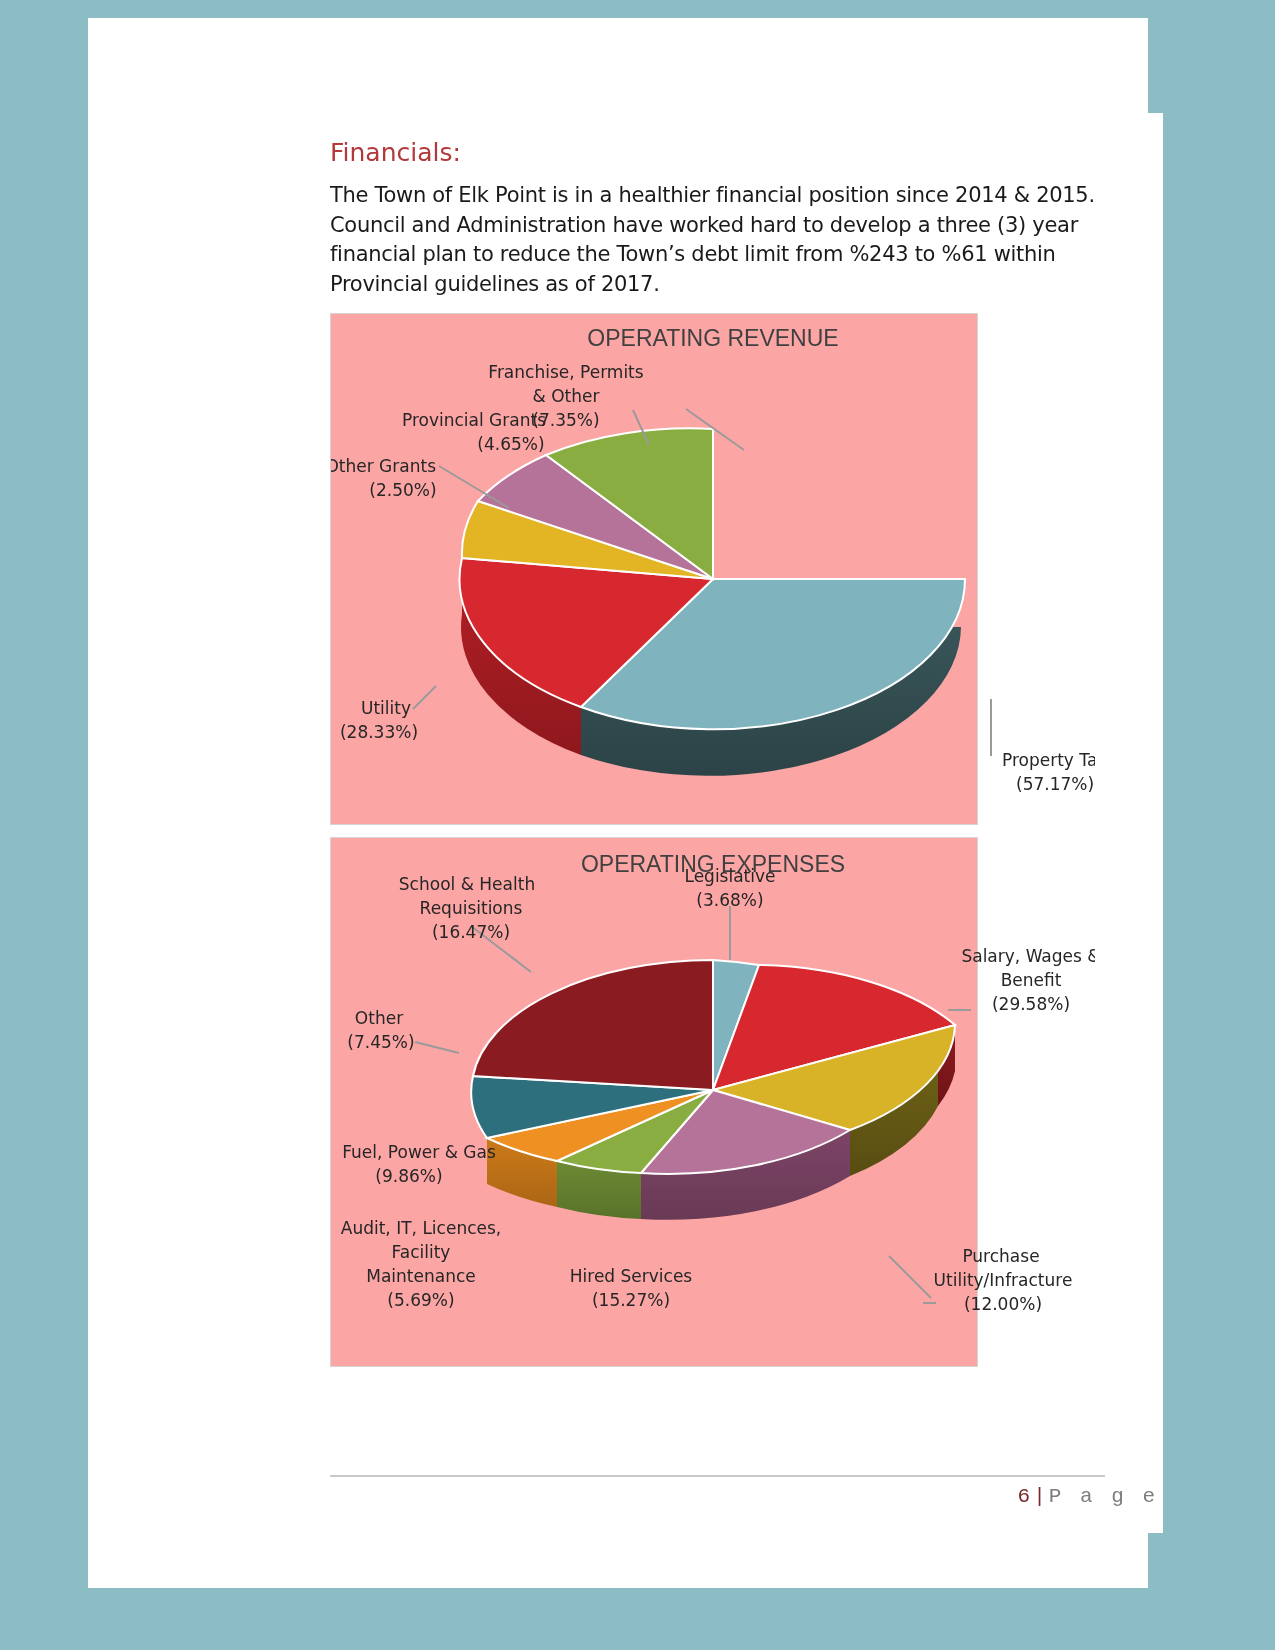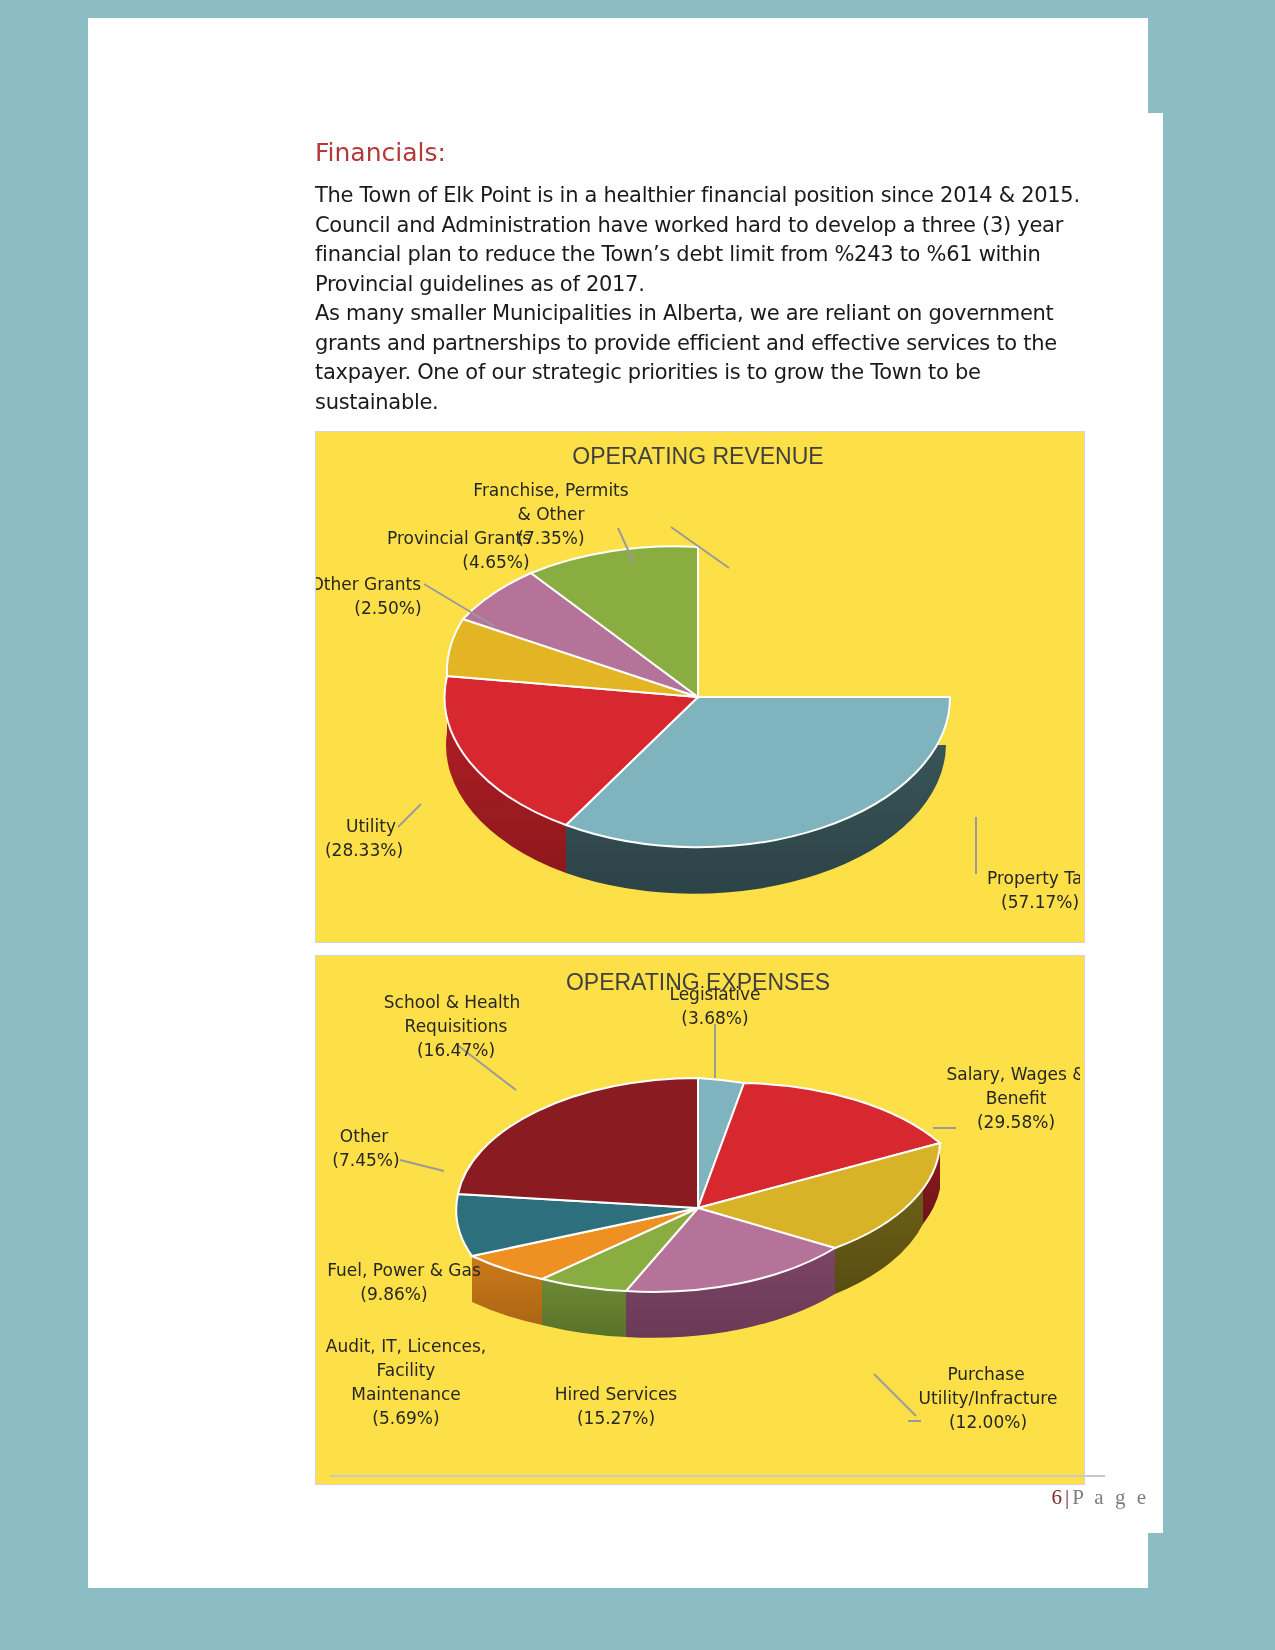--- a/index.html
+++ b/index.html
@@ -11,21 +11,21 @@
   }
   .page-frame{
     position:absolute;left:88px;top:18px;width:1060px;height:1570px;
     background:#ffffff;
   }
   .page-inner{
     position:absolute;left:160px;top:95px;width:915px;height:1420px;
     background:#ffffff;
   }
   .content{
-    position:absolute;left:67px;top:25px;width:775px;
+    position:absolute;left:82px;top:25px;width:775px;
   }
   .heading{
     color:#b3393a;
     font-size:25px;
     font-family:"DejaVu Sans", sans-serif;
     font-weight:400;
     letter-spacing:0px;
     margin:0 0 14px 0;
   }
   .para{
@@ -33,52 +33,51 @@
     line-height:29.5px;
     color:#1a1a1a;
     font-family:"DejaVu Sans", sans-serif;
     margin:0;
     letter-spacing:-0.3px;
   }
   .para + .para{margin-top:0px;}
 
   .chart-box{
     border:1px solid #d4d4d4;
-    background:#fde047;
+    background:#fca5a5;
     position:relative;
-    width:770px;
+    width:648px;
     box-sizing:border-box;
   }
   .chart-svg{display:block;}
   .footer-rule{
     position:absolute;left:82px;top:1362px;width:775px;height:2px;
     background:#c9c9c9;
   }
   .footer{
-    position:absolute;right:14px;top:1372px;
-    font-family:Liberation Serif, serif;
+    position:absolute;right:5px;top:1372px;
+    font-family:Liberation Mono, monospace;
     font-size:21px;
     color:#7d7d7d;
     letter-spacing:3px;
   }
   .footer .pnum{color:#7b2a28;font-weight:400;}
   .footer .bar{color:#7b2a28;}
   text{font-family:"DejaVu Sans", sans-serif;}
 </style>
 </head>
 <body>
 
 <div class="page-frame">
   <div class="page-inner">
     <div class="content">
 
       <div class="heading">Financials:</div>
 
       <p class="para">The Town of Elk Point is in a healthier financial position since 2014 &amp; 2015. Council and Administration have worked hard to develop a three (3) year financial plan to reduce the Town’s debt limit from %243 to %61 within Provincial guidelines as of 2017.</p>
-      <p class="para">As many smaller Municipalities in Alberta, we are reliant on government grants and partnerships to provide efficient and effective services to the taxpayer.  One of our strategic priorities is to grow the Town to be sustainable.</p>
 
       <div class="chart-box" style="margin-top:14px;height:512px;">
         <svg class="chart-svg" width="764" height="510" viewBox="0 0 764 510">
           <defs>
             <linearGradient id="revSideA" x1="0" y1="0" x2="0" y2="1">
               <stop offset="0%" stop-color="#3c5a5e"></stop>
                 <stop offset="100%" stop-color="#2c4347"></stop>
             </linearGradient>
             <linearGradient id="revSideB" x1="0" y1="0" x2="0" y2="1">
               <stop offset="0%" stop-color="#b41f25"></stop>

